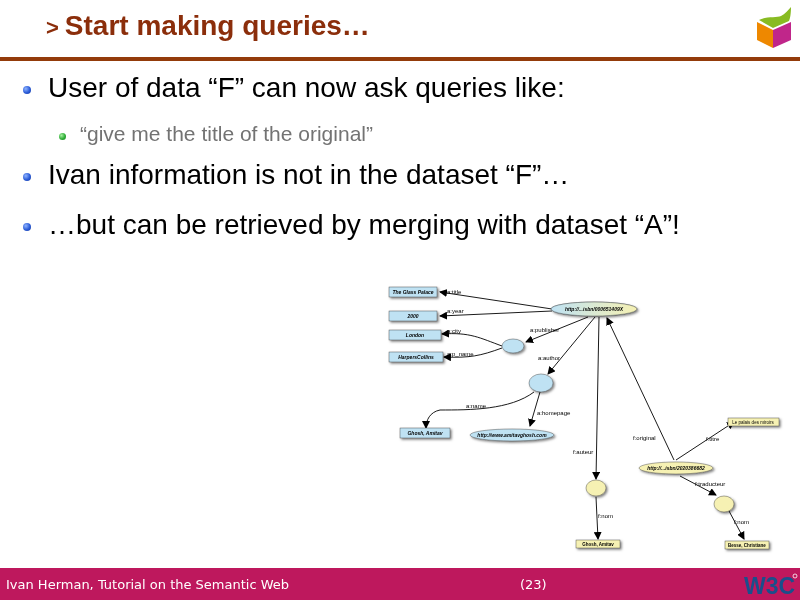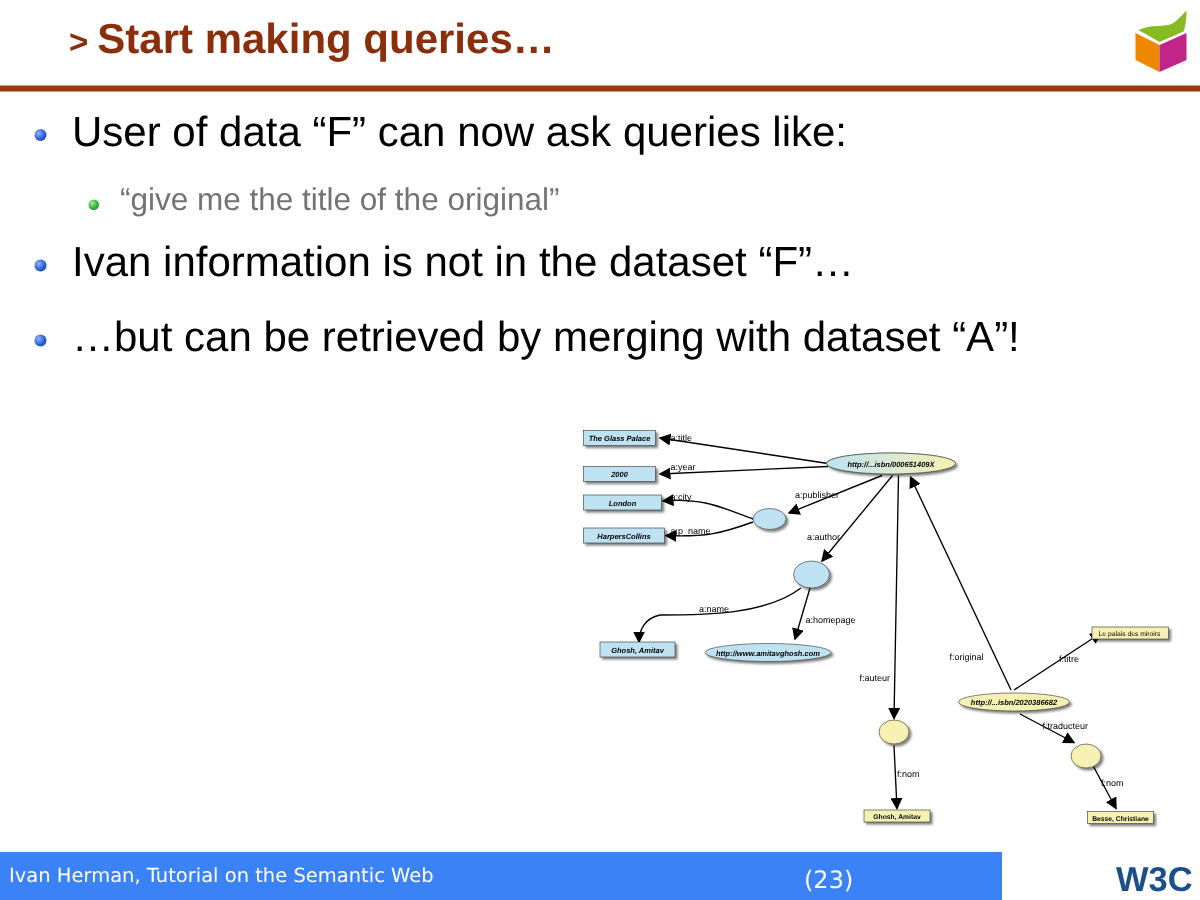--- a/index.html
+++ b/index.html
@@ -30,31 +30,30 @@
     .dot.blue {
       width: 8px; height: 8px;
       background: radial-gradient(circle at 35% 35%, #8fb4ff 0%, #2a5bd7 55%, #153a9c 100%);
     }
     .dot.green {
       width: 7px; height: 7px;
       background: radial-gradient(circle at 35% 35%, #a6f0a0 0%, #2fae37 55%, #197a20 100%);
     }
     .diagram { position: absolute; left: 380px; top: 270px; width: 420px; height: 290px; }
     .footer {
-      position: absolute; left: 0; top: 568px; width: 668px; height: 32px;
-      background: #3b82f6;
+      position: absolute; left: 0; top: 568px; width: 800px; height: 32px;
+      background: #be185d;
     }
     .footer .author {
       position: absolute; left: 6px; top: 9px; font-size: 13px; color: #fff;
       font-family: "DejaVu Sans", sans-serif;
     }
     .footer .page {
-      position: absolute; left: 520px; top: 9px; font-size: 16px; color: #fff;
+      position: absolute; left: 520px; top: 9px; font-size: 13px; color: #fff;
       font-family: "DejaVu Sans", sans-serif;
-      margin-left: 16px;
     }
     .footer .w3c { position: absolute; left: 742px; top: 2px; width: 58px; height: 28px; }
   </style>
 </head>
 <body>
 
 <div class="title">
   <span class="gt">&gt;</span><span>Start making queries…</span>
 </div>
 

